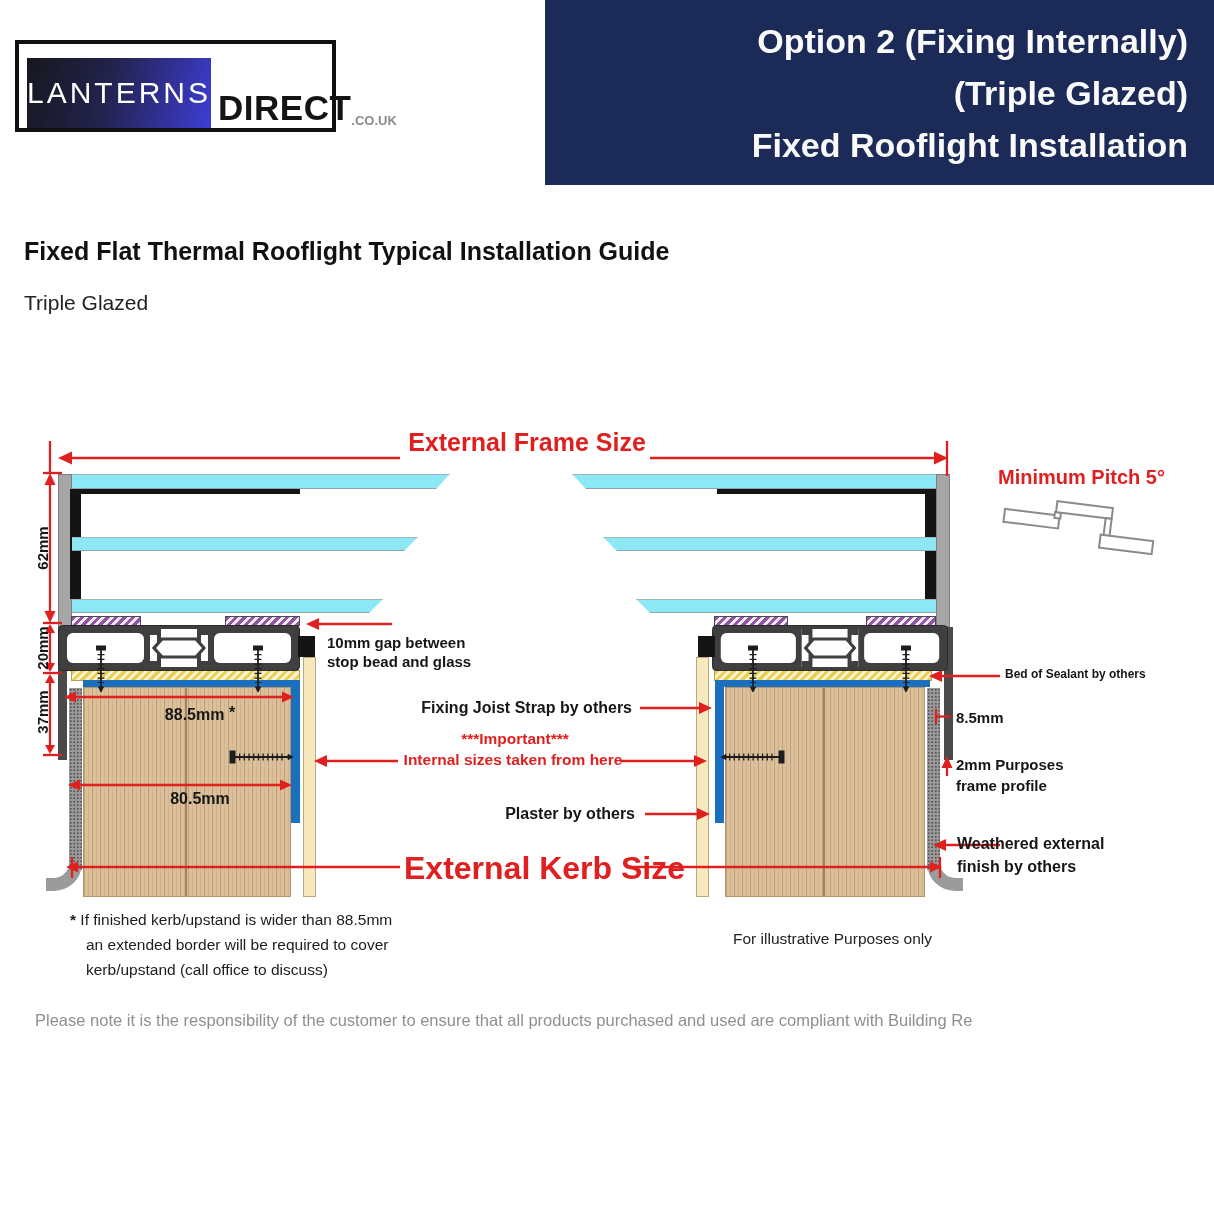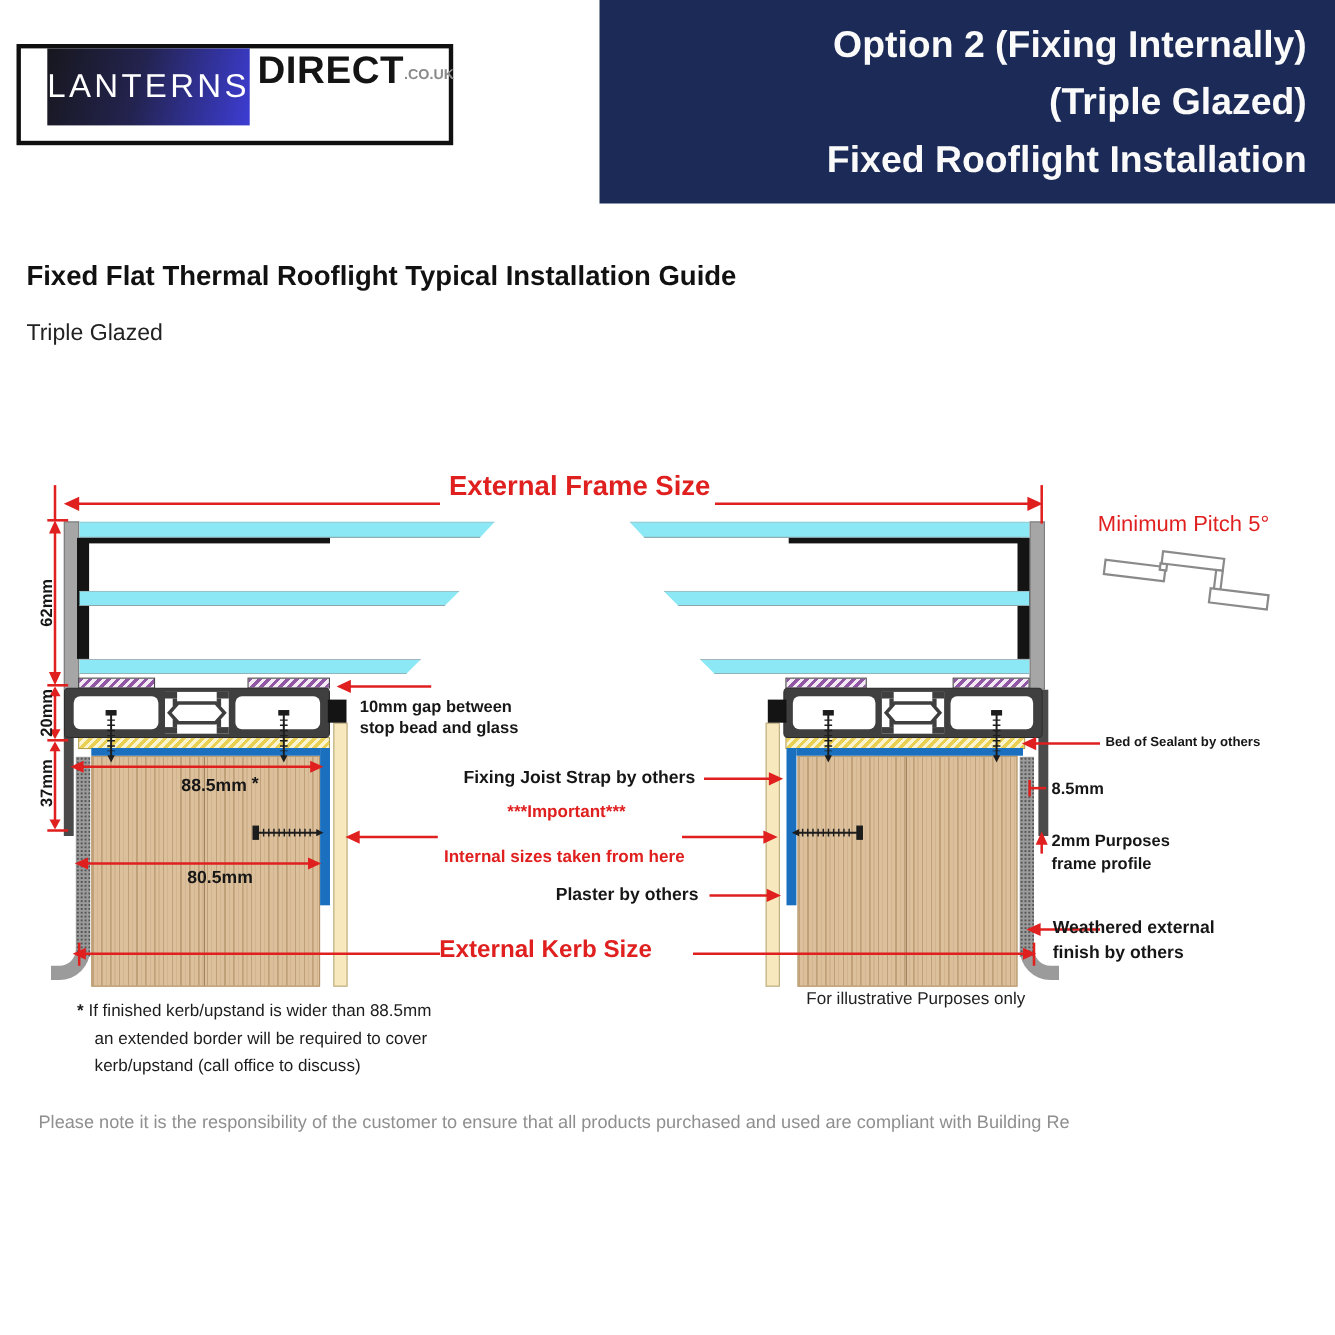--- a/index.html
+++ b/index.html
@@ -6,22 +6,22 @@
   #page{position:relative;width:1214px;height:1214px;background:#fff;overflow:hidden;
         font-family:"Liberation Sans",sans-serif;color:#1a1a1a;}
 
   
   #banner{position:absolute;left:545px;top:0;width:669px;height:185px;background:#1b2a57;
           display:flex;flex-direction:column;justify-content:center;align-items:flex-end;
           padding-right:26px;box-sizing:border-box;}
   #banner div{color:#fafafa;font-size:34px;font-weight:600;line-height:52px;white-space:nowrap;}
 
   
-  #logo{position:absolute;left:15px;top:40px;width:397px;height:92px;border:4px solid #101010;
-        background:#fff;display:flex;align-items:flex-start;box-sizing:border-box;padding-left:16px;}
+  #logo{position:absolute;left:15px;top:40px;width:321px;height:92px;border:4px solid #101010;
+        background:#fff;display:flex;align-items:flex-end;box-sizing:border-box;}
   #logo-grad{margin-left:8px;width:193px;height:70px;
         background:linear-gradient(105deg,#17171e 0%,#23234f 45%,#3d3dd4 100%);
         display:flex;align-items:center;justify-content:center;}
   #logo-grad span{color:#fff;font-size:30px;letter-spacing:3px;font-weight:400;}
   #logo-word{margin-left:7px;font-size:35px;font-weight:800;color:#141414;letter-spacing:0.5px;}
   #logo-tld{margin-top:16px;font-size:13px;font-weight:700;color:#8a8a8a;text-transform:uppercase;}
 
   
   #title{position:absolute;left:24px;top:237px;font-size:25px;font-weight:700;color:#111;}
   #subtitle{position:absolute;left:24px;top:291px;font-size:21px;color:#222;}
@@ -66,21 +66,21 @@
   
   #overlay{position:absolute;left:0;top:0;z-index:5;pointer-events:none;}
 
   
   .t{position:absolute;z-index:6;}
   .redbig{color:#e01f1f;font-size:25px;font-weight:700;text-align:center;white-space:nowrap;}
   .lbl{font-size:15px;font-weight:700;color:#161616;line-height:19px;white-space:nowrap;}
   .redlbl{font-size:15.5px;font-weight:700;color:#e01f1f;white-space:nowrap;}
   .dimrot{width:60px;height:30px;display:flex;align-items:center;justify-content:center;
           transform:rotate(-90deg);font-size:15px;font-weight:700;color:#161616;}
-  #min-pitch{color:#e01f1f;font-size:20px;font-weight:400;white-space:nowrap;}
+  #min-pitch{color:#e01f1f;font-size:20px;font-weight:700;white-space:nowrap;}
   #footnote{font-size:15.5px;color:#1c1c1c;line-height:25px;font-weight:400;}
   #footnote .fm{font-weight:700;}
   #footnote .ind{padding-left:16px;}
   #illustrative{font-size:15.5px;color:#222;}
   #disclaimer{position:absolute;left:35px;top:1011px;width:1160px;font-size:16.5px;color:#8f8f8f;
               white-space:nowrap;overflow:hidden;z-index:6;}
 </style>
 </head>
 <body>
 
@@ -274,21 +274,21 @@
       <g>
         <rect x="779" y="751" width="5" height="12"></rect>
         <line x1="726" y1="757" x2="779" y2="757" stroke-width="1.8"></line>
         <line x1="729" y1="757" x2="775" y2="757" stroke-width="7" stroke-dasharray="1.3 3.4"></line>
         <polygon points="726,754.5 726,759.5 721,757"></polygon>
       </g>
     </g>
   </svg>
 
   <div class="t redbig" style="left:407px;top:428px;width:240px;">External Frame Size</div>
-  <div class="t redbig" style="left:380px;top:850px;width:232px;font-size:22px;">External Kerb Size</div>
+  <div class="t redbig" style="left:404px;top:850px;width:232px;font-size:32px;">External Kerb Size</div>
 
   <div class="t" id="min-pitch" style="left:998px;top:466px;">Minimum Pitch 5°</div>
   <svg class="t" style="left:1002px;top:492px;" width="155" height="66" viewBox="0 0 155 66">
     <g fill="#fff" stroke="#8a8a8a" stroke-width="2" transform="rotate(7 77 30)">
       <rect x="2" y="26" width="55" height="13"></rect>
       <rect x="52" y="23" width="6" height="6"></rect>
       <rect x="53" y="12" width="56" height="11"></rect>
       <rect x="103" y="23" width="6" height="19"></rect>
       <rect x="100" y="40" width="53" height="13"></rect>
     </g>
@@ -305,21 +305,21 @@
   <div class="t lbl" style="left:140px;top:789px;width:120px;text-align:center;font-size:16px;">80.5mm</div>
   <div class="t lbl" style="left:956px;top:708px;">8.5mm</div>
 
   <div class="t lbl" style="left:327px;top:633px;">
     <div>10mm gap between</div>
     <div>stop bead and glass</div>
   </div>
 
   <div class="t lbl" style="left:418px;top:698px;width:214px;text-align:right;font-size:16px;">Fixing Joist Strap by others</div>
   <div class="t redlbl" style="left:400px;top:730px;width:230px;text-align:center;">***Important***</div>
-  <div class="t redlbl" style="left:393px;top:751px;width:240px;text-align:center;margin-top:20px;">Internal sizes taken from here</div>
+  <div class="t redlbl" style="left:393px;top:751px;width:240px;text-align:center;">Internal sizes taken from here</div>
   <div class="t lbl" style="left:428px;top:804px;width:207px;text-align:right;font-size:16px;">Plaster by others</div>
   <div class="t lbl" style="left:1005px;top:665px;font-size:12px;">Bed of Sealant by others</div>
 
   <div class="t lbl" style="left:956px;top:754px;line-height:21px;">
     <div>2mm Purposes</div>
     <div>frame profile</div>
   </div>
 
   <div class="t lbl" style="left:957px;top:832px;font-size:16px;line-height:23px;">
     <div>Weathered external</div>
@@ -328,16 +328,16 @@
 
   <div class="t" id="footnote" style="left:70px;top:907px;">
     <div>
       <span class="fm">*</span>
       <span>If finished kerb/upstand is wider than 88.5mm</span>
     </div>
     <div class="ind">an extended border will be required to cover</div>
     <div class="ind">kerb/upstand (call office to discuss)</div>
   </div>
 
-  <div class="t" id="illustrative" style="left:733px;top:900px;">For illustrative Purposes only</div>
+  <div class="t" id="illustrative" style="left:733px;top:930px;">For illustrative Purposes only</div>
 
   <div id="disclaimer">Please note it is the responsibility of the customer to ensure that all products purchased and used are compliant with Building Re</div>
 </div>
 
 </body></html>

